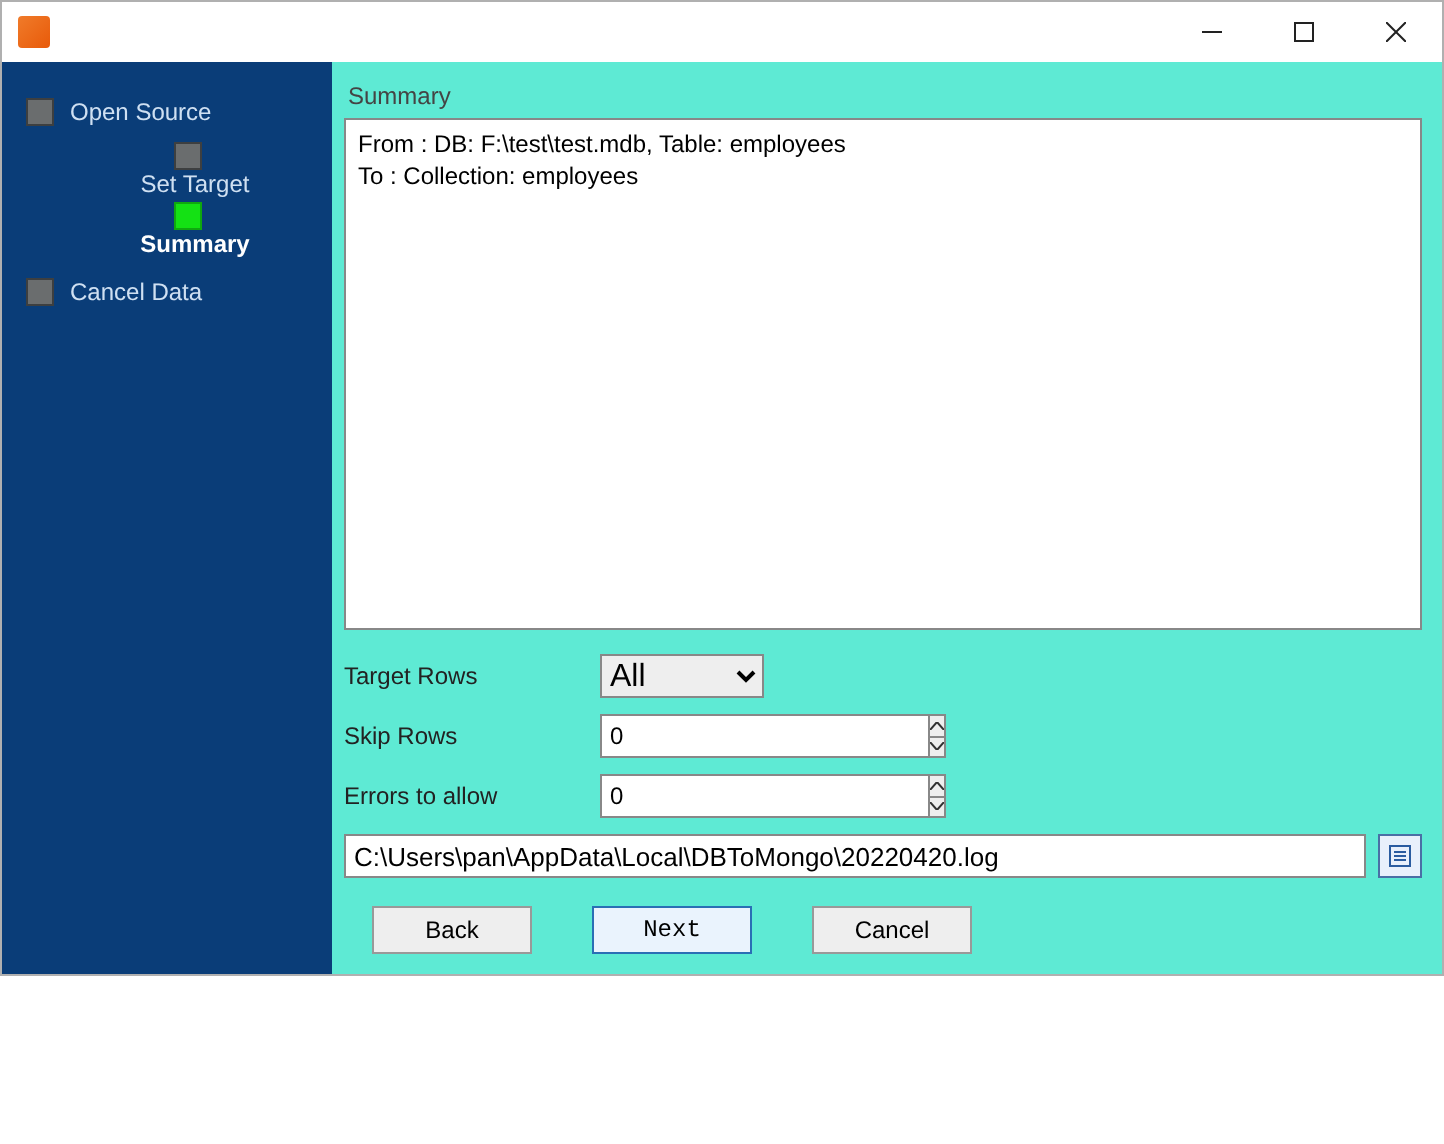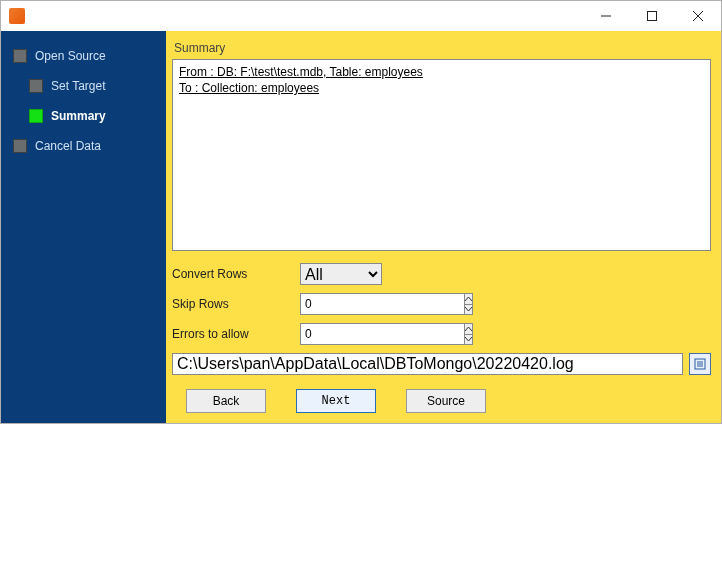--- a/index.html
+++ b/index.html
@@ -1,21 +1,21 @@
 <!DOCTYPE html>
 <html><head>
 <meta charset="utf-8">
 <style>
   * { box-sizing: border-box; }
   html, body { margin: 0; padding: 0; font-family: "Segoe UI", Tahoma, sans-serif; font-size: 12px; background: #fff; }
   .window {
-    width: 722px; height: 424px;
+    width: 722px; height: 488px;
     border: 1px solid #b0b0b0;
     display: flex; flex-direction: column;
-    background: #fde047;
+    background: #5eead4;
   }
   .titlebar {
     height: 30px; display: flex; align-items: center;
     background: #fff;
   }
   .titlebar .app-icon {
     width: 16px; height: 16px; margin-left: 8px;
     background: linear-gradient(135deg, #f07b2a 0%, #e85a0a 100%);
     border-radius: 2px;
   }
@@ -33,21 +33,21 @@
     padding-top: 10px;
     position: relative;
   }
   .sidebar-item {
     display: flex; align-items: center;
     height: 30px;
     color: #cfe0f2;
     padding-left: 12px;
     cursor: pointer;
   }
-  .sidebar-item.child { padding-left: 28px; }
+  .sidebar-item.child { padding-left: 28px; flex-direction: column; }
   .sidebar-item .step-box {
     width: 14px; height: 14px; background: #6a6d6e; border: 1px solid #3d3f40;
     margin-right: 8px;
   }
   .sidebar-item.active { font-weight: bold; color: #fff; }
   .sidebar-item.active .step-box { background: #14e114; border-color: #0fa80f; }
   .sidebar-item .step-label { white-space: nowrap; }
 
   .main {
     flex: 1; display: flex; flex-direction: column;
@@ -57,21 +57,21 @@
     color: #444; padding: 2px 2px 4px 2px;
   }
   .summary-box {
     flex: 1; border: 1px solid #888;
     padding: 4px 6px;
     background: #fff;
     overflow: auto;
     line-height: 1.35;
     min-height: 0;
   }
-  .summary-line { white-space: pre; text-decoration: underline; }
+  .summary-line { white-space: pre; }
 
   .options {
     margin-top: 12px;
   }
   .opt-row {
     display: flex; align-items: center;
     margin-bottom: 8px;
   }
   .opt-row .lbl { width: 128px; color: #222; }
   .opt-row select {
@@ -88,21 +88,21 @@
     width: 18px; display: flex; flex-direction: column;
   }
   .spinner .spin-btns div {
     flex: 1; border: 1px solid #888; background: #eee;
     display: flex; align-items: center; justify-content: center;
   }
   .spinner .spin-btns div:first-child { border-bottom: none; }
   .spinner .spin-btns svg { display: block; }
 
   .opt-row input.logpath {
-    flex: 1; border: 1px solid #888; height: 22px; padding: 0 4px; font-size: 16px; margin-right: 6px;
+    flex: 1; border: 1px solid #888; height: 22px; padding: 0 4px; font-size: 13px; margin-right: 6px;
   }
   .browse-btn {
     width: 22px; height: 22px; border: 1px solid #4a6fa5; background: #e8f0fb;
     display: flex; align-items: center; justify-content: center;
   }
 
   .button-bar {
     display: flex; gap: 30px; padding: 6px 0 4px 14px;
   }
   .button-bar button, .button-bar .btn {
@@ -162,21 +162,21 @@
 
     <div class="main">
       <div class="group-label">Summary</div>
       <div class="summary-box">
         <div class="summary-line">From : DB: F:\test\test.mdb, Table: employees</div>
         <div class="summary-line">To : Collection: employees</div>
       </div>
 
       <div class="options">
         <div class="opt-row">
-          <div class="lbl">Convert Rows</div>
+          <div class="lbl">Target Rows</div>
           <select>
             <option>All</option>
           </select>
         </div>
 
         <div class="opt-row">
           <div class="lbl">Skip Rows</div>
           <div class="spinner">
             <input value="0" style="">
             <div class="spin-btns">
@@ -222,17 +222,17 @@
               <line x1="4" y1="7" x2="10" y2="7" stroke="#2a5ca0" stroke-width="1"></line>
               <line x1="4" y1="9" x2="10" y2="9" stroke="#2a5ca0" stroke-width="1"></line>
             </svg>
           </div>
         </div>
       </div>
 
       <div class="button-bar">
         <button class="btn">Back</button>
         <button class="btn primary">Next</button>
-        <button class="btn">Source</button>
+        <button class="btn">Cancel</button>
       </div>
     </div>
   </div>
 </div>
 
 </body></html>

